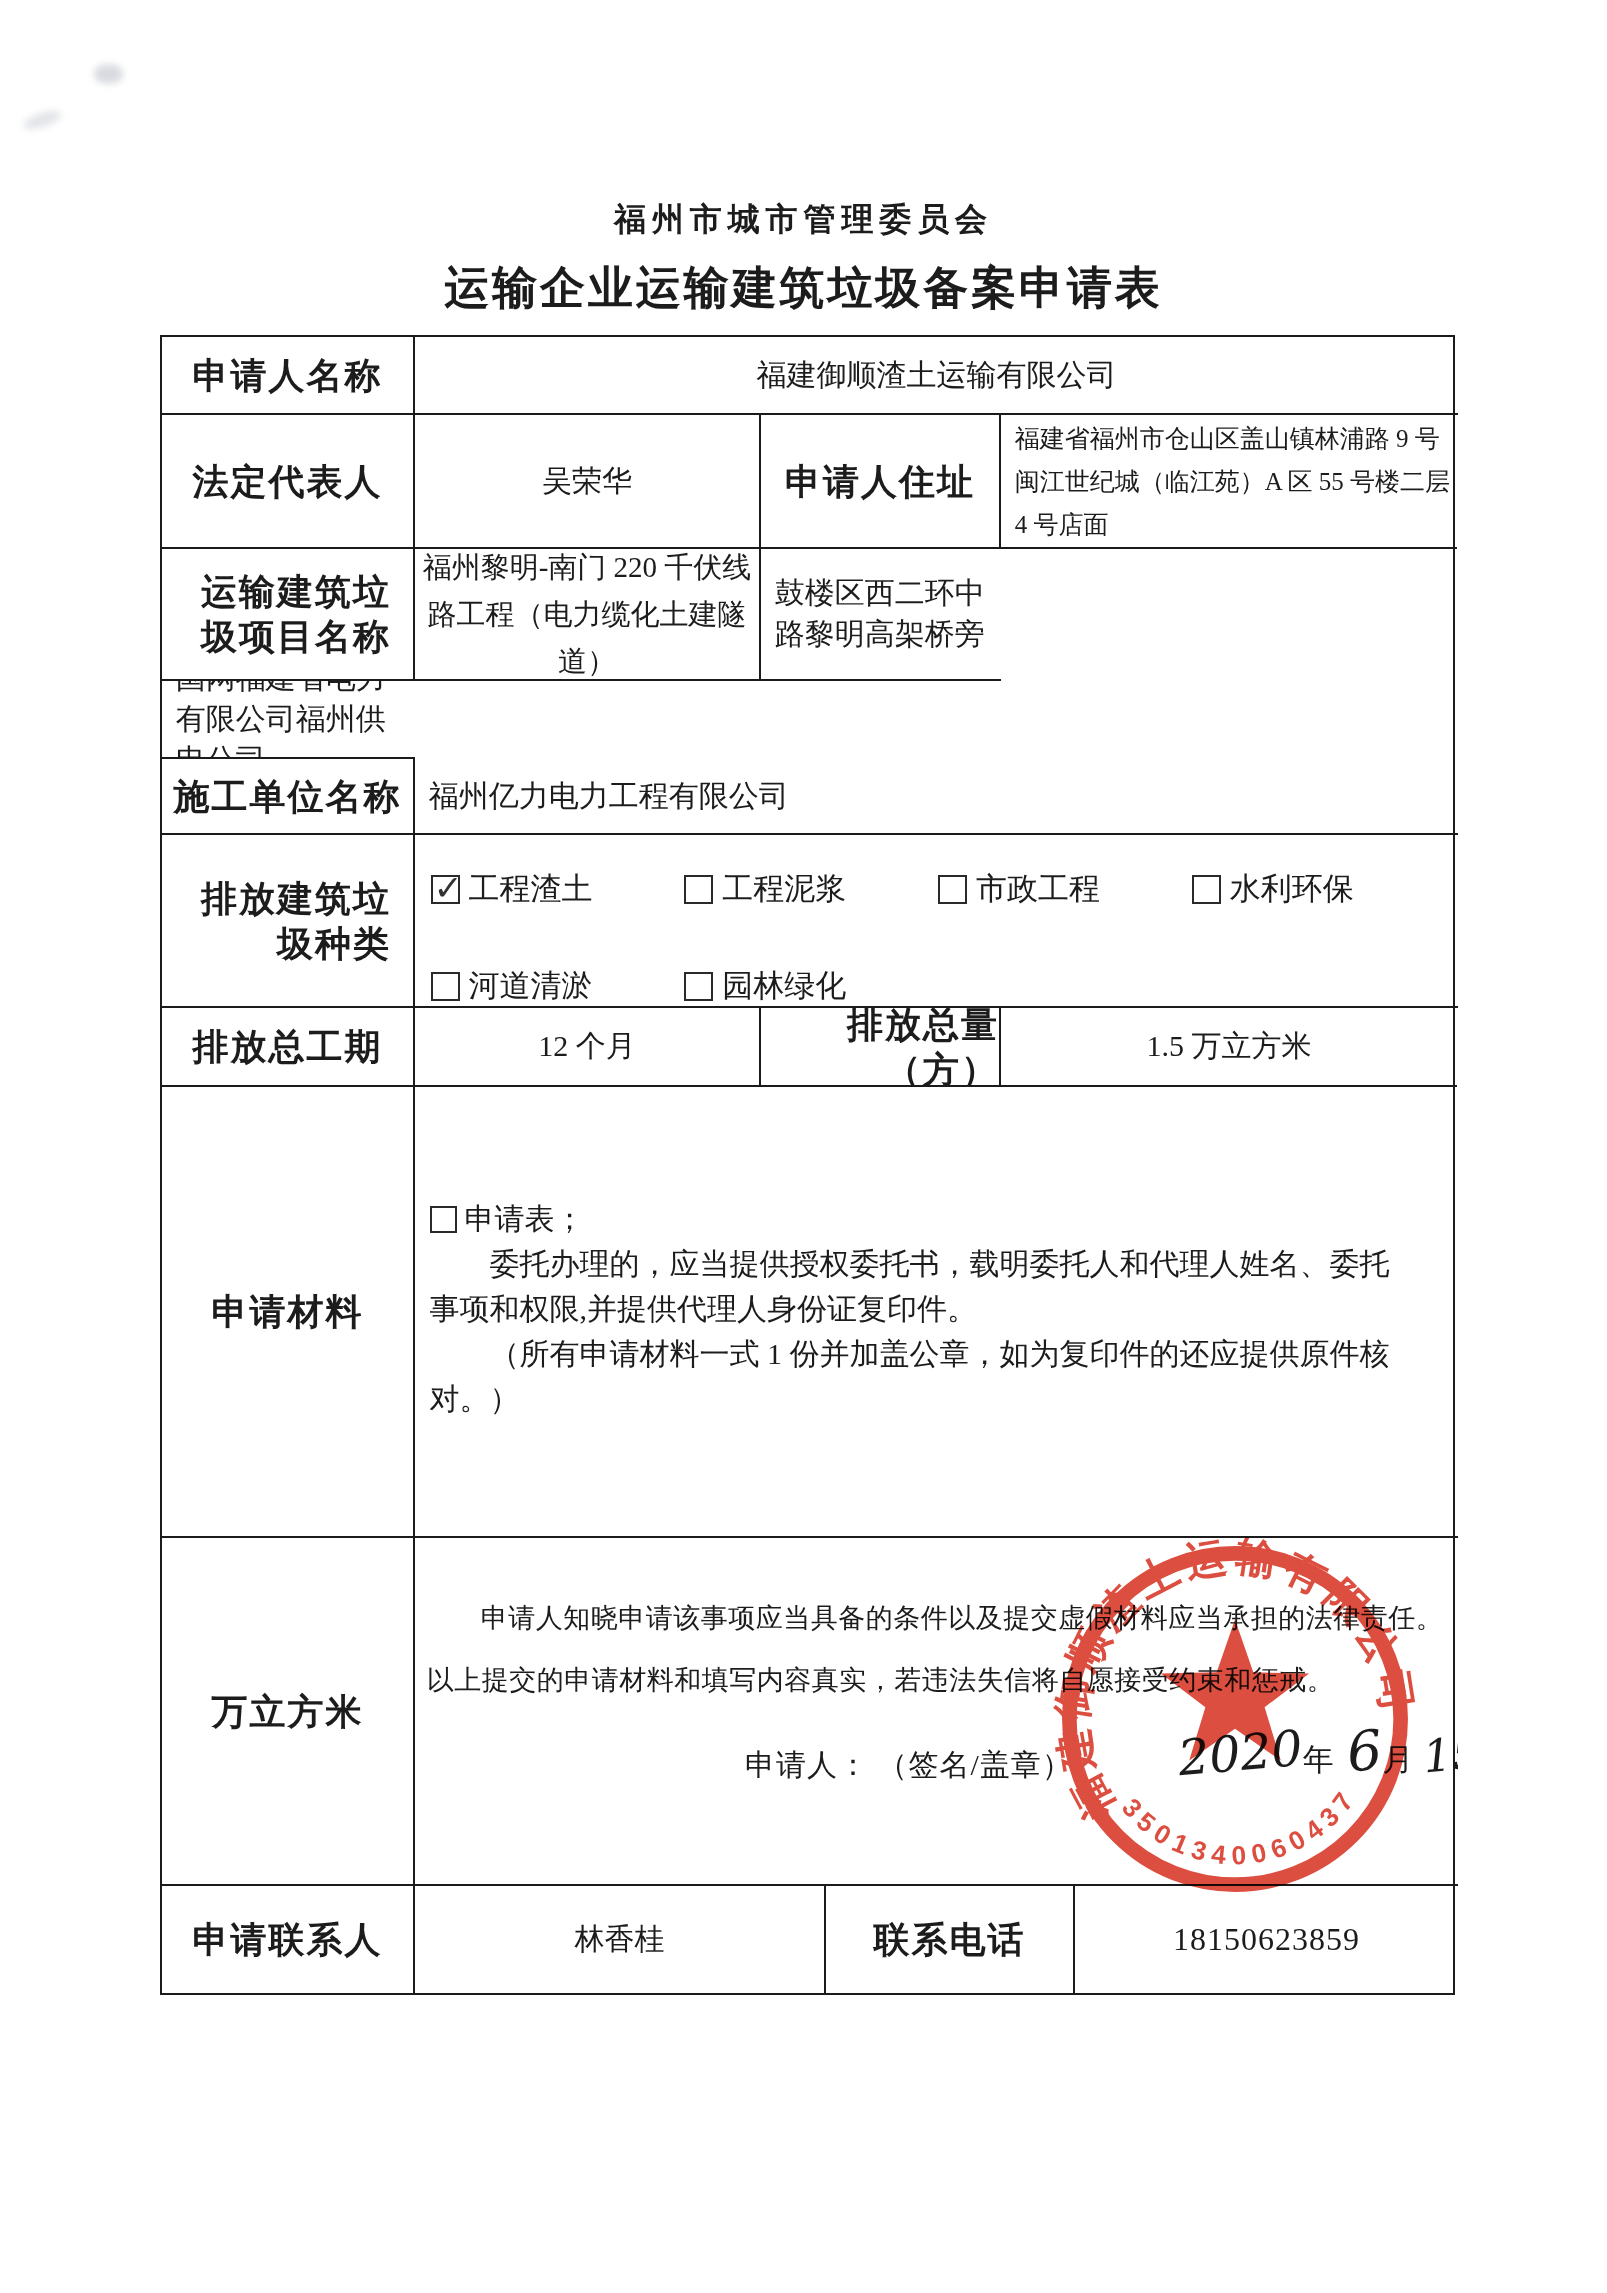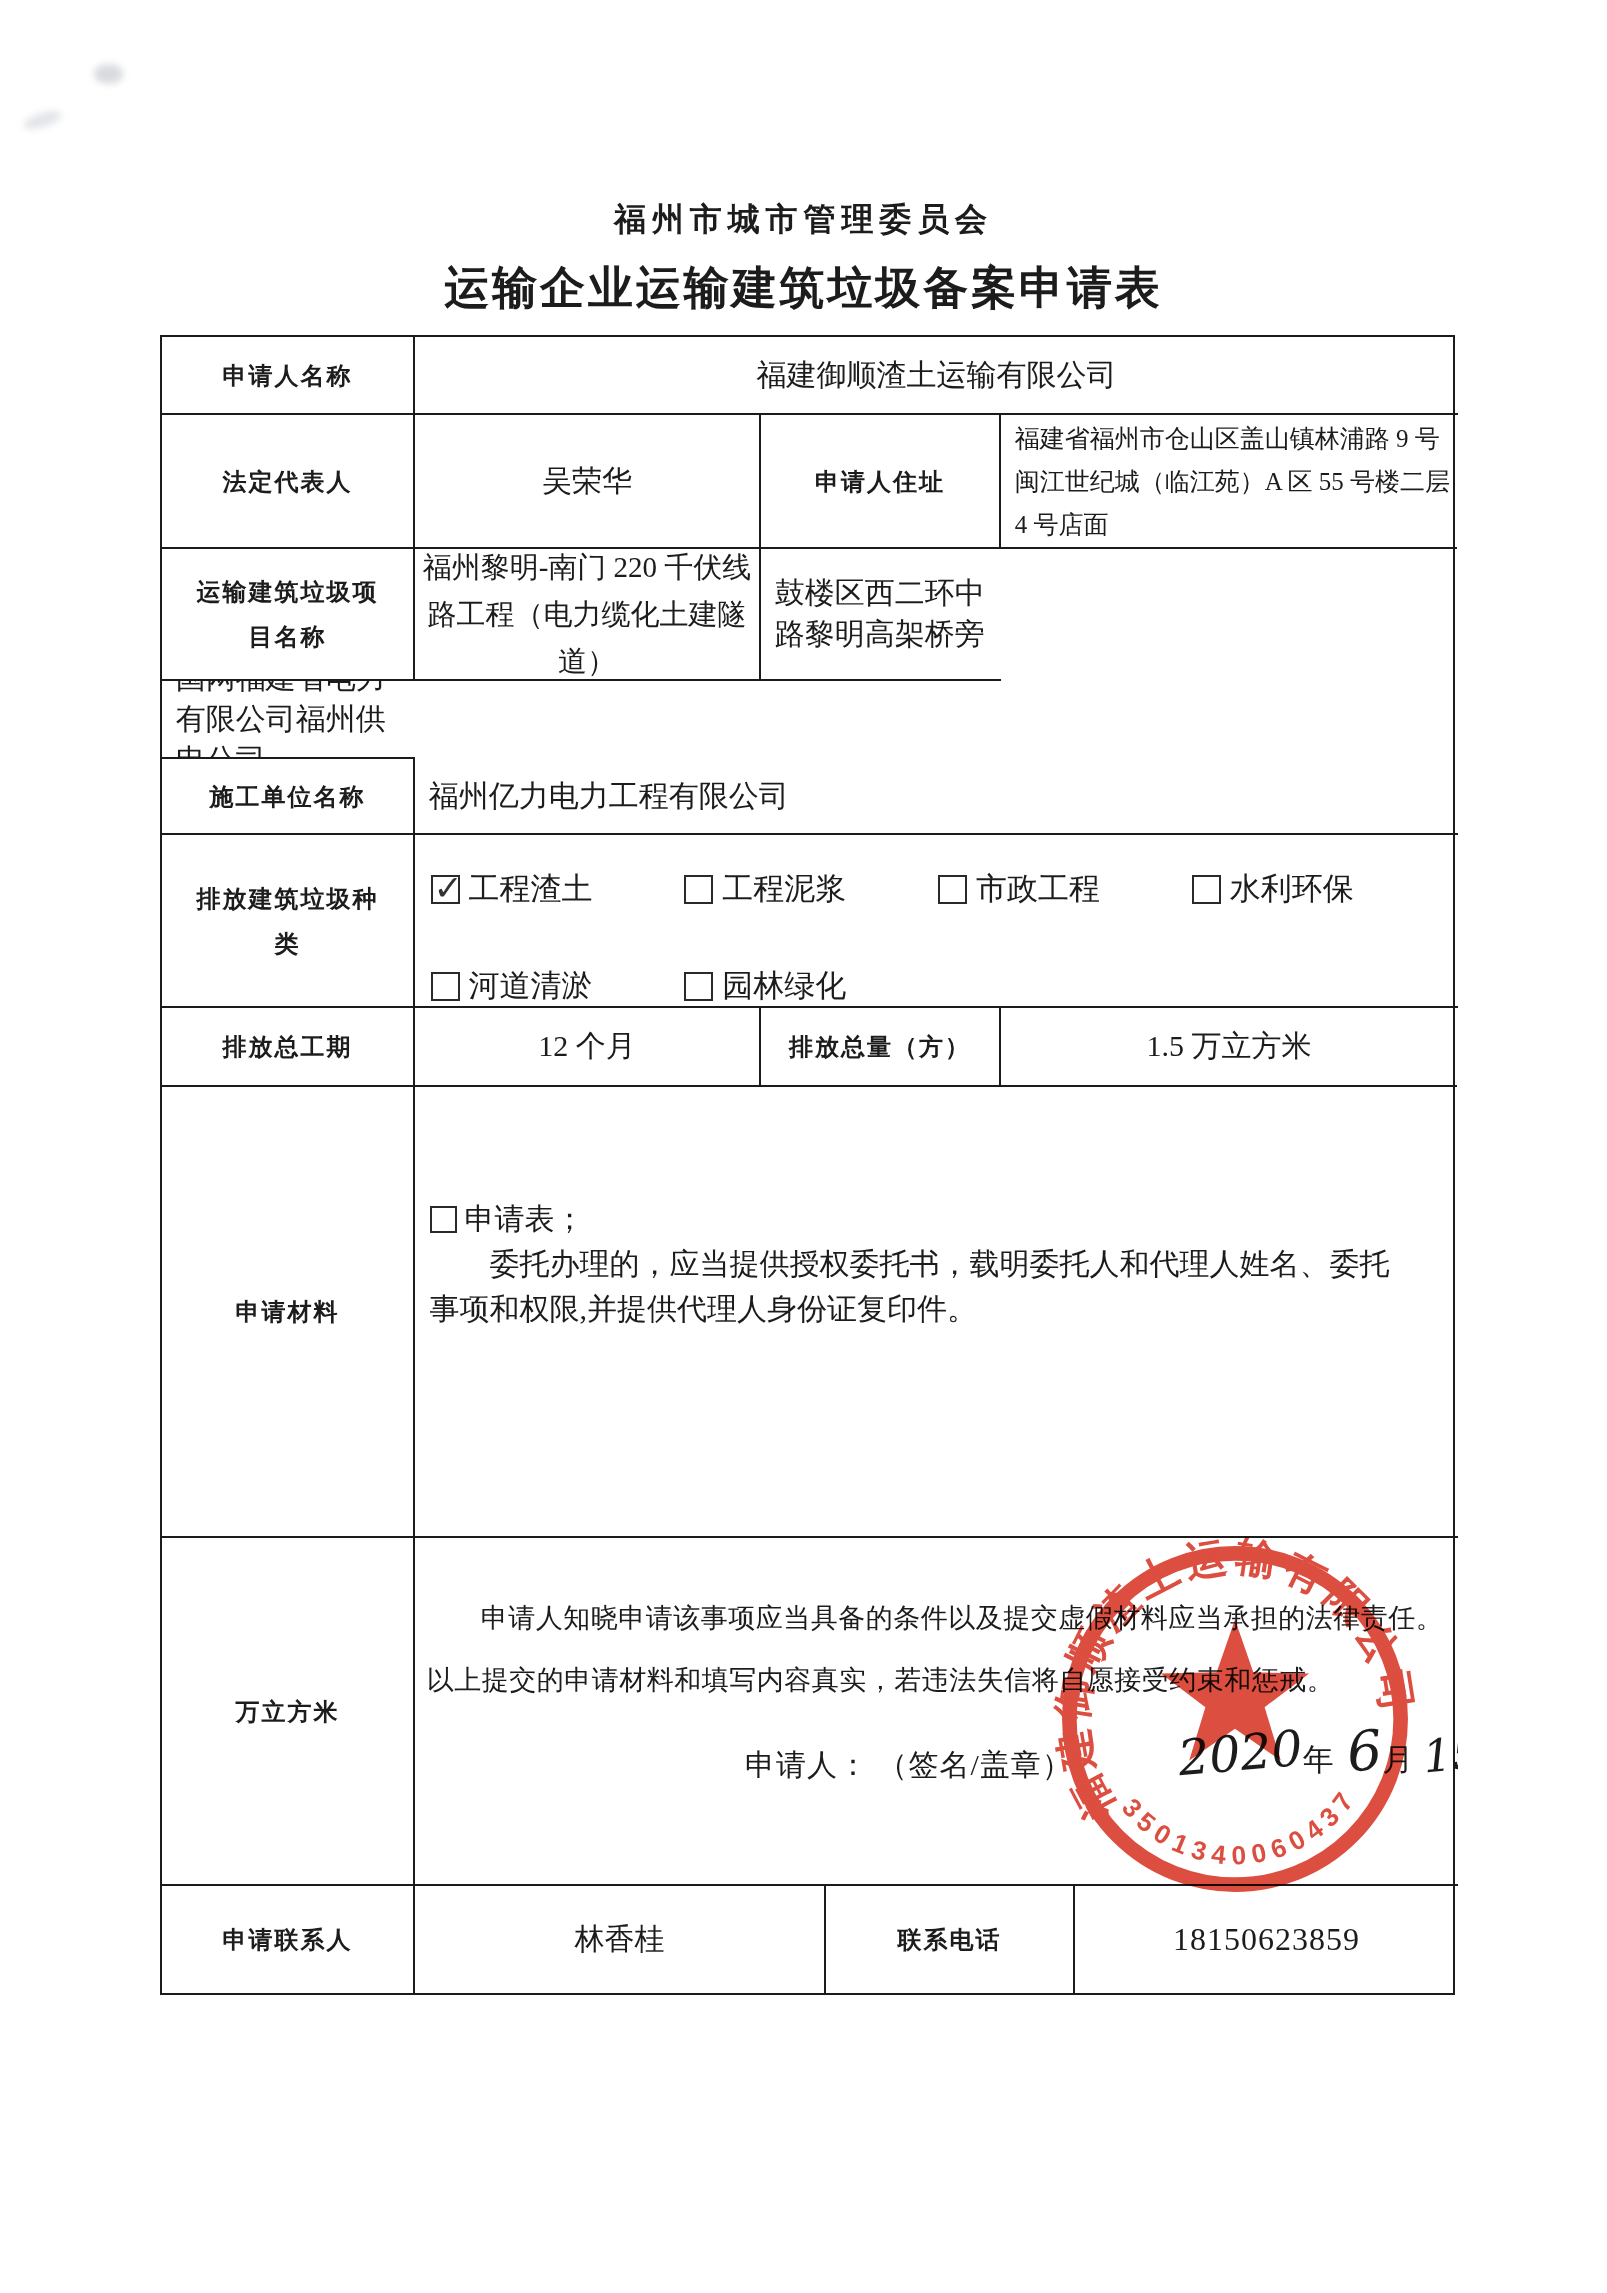--- a/index.html
+++ b/index.html
@@ -20,21 +20,21 @@
   .row { display:grid; }
   .cols2  { grid-template-columns:253px 1043px; }
   .cols4a { grid-template-columns:253px 346px 240px 456px; }
   .cols4c { grid-template-columns:253px 411px 249px 383px; }
   .h80{height:78px}.h137{height:134px}.h135{height:132px}.h78{height:76px}
   .h177{height:173px}.h81{height:79px}.h462{height:451px}.h357{height:348px}.h110{height:107px}
   .cell { border-right:2.4px solid #1b1b1b; border-bottom:2.4px solid #1b1b1b; display:flex; align-items:center; overflow:hidden; }
   .row .cell:last-child { border-right:none; }
   .row:last-child .cell { border-bottom:none; }
 
-  .lbl { justify-content:center; text-align:center; font-family:"Liberation Sans", sans-serif; font-weight:bold; font-size:24px; letter-spacing:2px; line-height:45px; }
+  .lbl { justify-content:center; text-align:right; font-family:"Liberation Sans", sans-serif; font-weight:bold; font-size:36px; letter-spacing:2px; line-height:45px; }
   .lbl .wrapbox { width:207px; }
   .val { font-size:30px; padding:0 7.8px 0 13.7px; }
   .center { justify-content:center; text-align:center; padding:0 5.9px; }
   .addr { font-size:25px; line-height:43px; padding:9.8px 5.9px 9.8px 13.7px; }
   .proj { font-size:29px; line-height:47px; }
 
   
   .optwrap { flex-direction:column; align-items:flex-start; justify-content:flex-start; padding:33px 0 0 15.6px; gap:55px; display:flex; }
   .optline { display:flex; gap:92px; }
   .opt { display:flex; align-items:center; gap:8.8px; font-size:31px; }
@@ -145,20 +145,21 @@
       <div class="cell val center">12 个月</div>
       <div class="cell lbl">排放总量（方）</div>
       <div class="cell val center">1.5 万立方米</div>
     </div>
 
     <div class="row cols2 h462">
       <div class="cell lbl">申请材料</div>
       <div class="cell materials">
         <p><span class="cbs"></span><span>申请表；</span></p>
         <p class="ind">委托办理的，应当提供授权委托书，载明委托人和代理人姓名、委托事项和权限,并提供代理人身份证复印件。</p>
+        <p class="ind">（所有申请材料一式 1 份并加盖公章，如为复印件的还应提供原件核对。）</p>
       </div>
     </div>
 
     <div class="row cols2 h357">
       <div class="cell lbl">万立方米</div>
       <div class="cell credit">
         <p class="para">申请人知晓申请该事项应当具备的条件以及提交虚假材料应当承担的法律责任。以上提交的申请材料和填写内容真实，若违法失信将自愿接受约束和惩戒。</p>
         <span class="signer">申请人： （签名/盖章）</span>
         <span class="dateline">
           <span class="hw y">2020</span><span class="suffix">年</span><span class="hw m">6</span><span class="suffix">月</span><span class="hw d">15</span>

